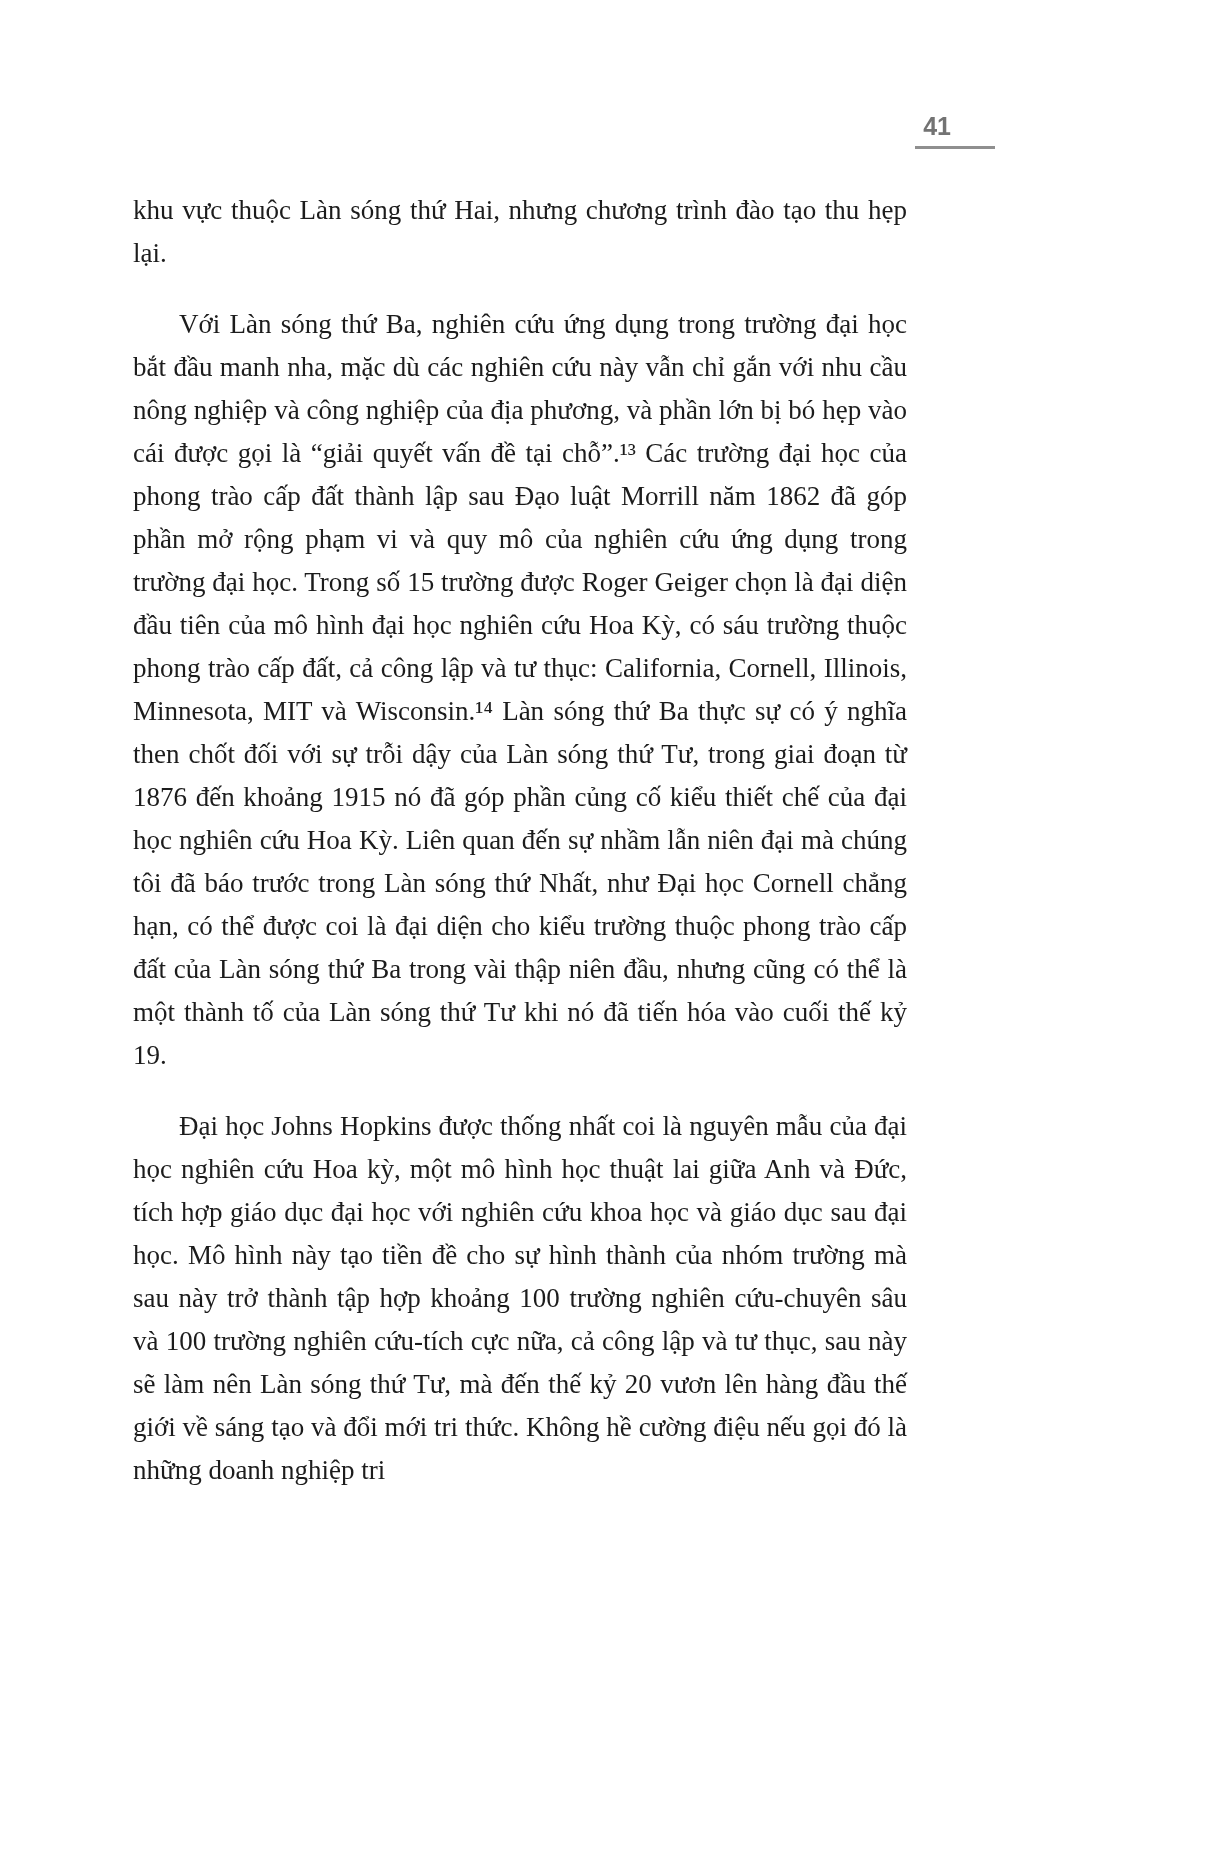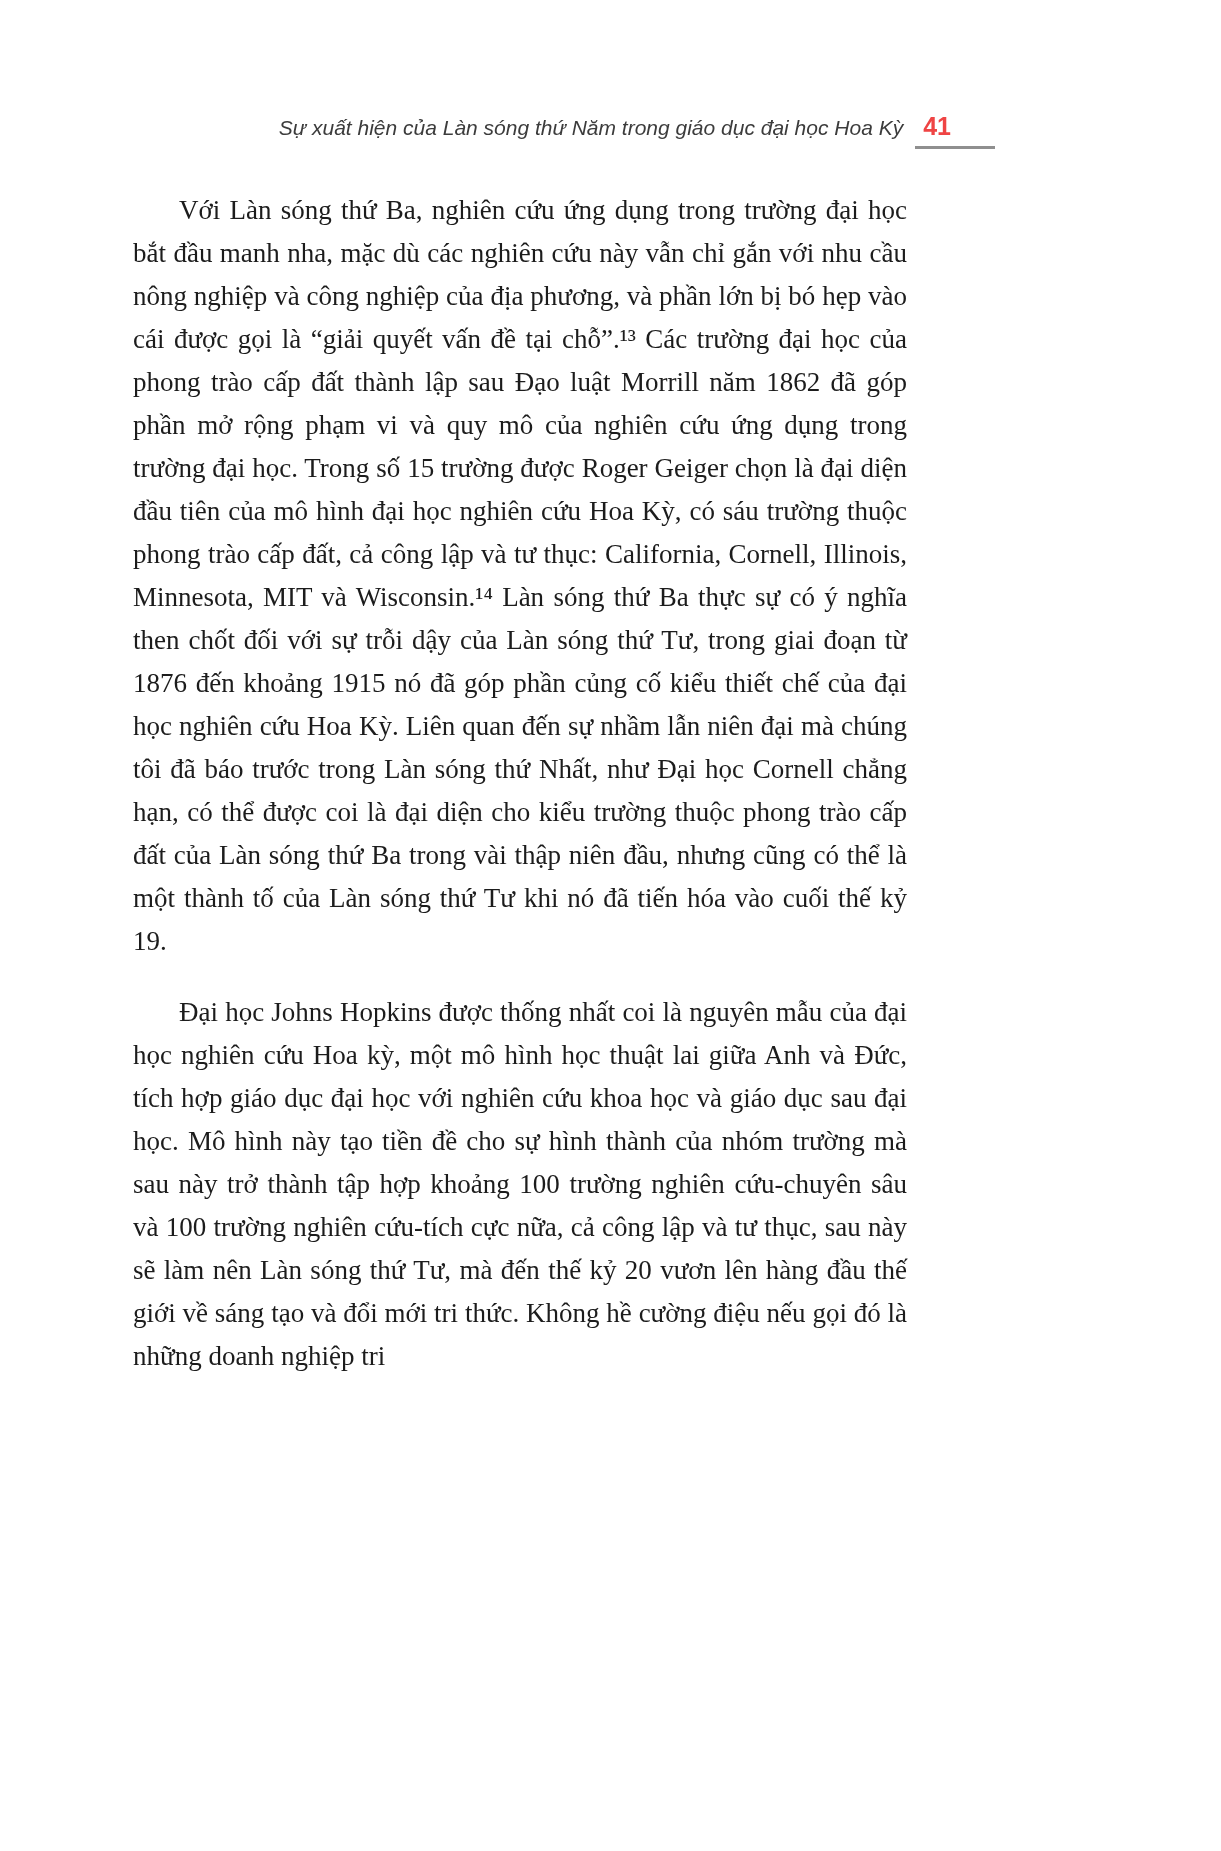--- a/index.html
+++ b/index.html
@@ -31,21 +31,21 @@
     font-family: "Liberation Sans", sans-serif;
     font-style: italic;
     font-size: 21px;
     color: #3c3c3c;
     white-space: nowrap;
   }
   .page-number {
     font-family: "Liberation Sans", sans-serif;
     font-weight: 700;
     font-size: 25px;
-    color: #ef4444;
+    color: #737373;
     border-bottom: 3px solid #8f8f8f;
     padding: 0 44px 7px 8px;
     line-height: 1;
   }
   .body-text {
     margin-top: 40px;
     width: 774px;
   }
   p.para {
     margin: 0;
@@ -58,22 +58,22 @@
     text-indent: 46px;
     margin-top: 28px;
   }
 </style>
 </head>
 <body>
 
 <div class="page">
 
   <div class="header">
-    <span class="running-title">Sự xuất hiện của Làn sóng thứ Năm trong giáo dục đại học Hoa Kỳ</span>
     <span class="page-number">41</span>
   </div>
 
   <div class="body-text">
+    <p class="para">khu vực thuộc Làn sóng thứ Hai, nhưng chương trình đào tạo thu hẹp lại.</p>
     <p class="para indent">Với Làn sóng thứ Ba, nghiên cứu ứng dụng trong trường đại học bắt đầu manh nha, mặc dù các nghiên cứu này vẫn chỉ gắn với nhu cầu nông nghiệp và công nghiệp của địa phương, và phần lớn bị bó hẹp vào cái được gọi là “giải quyết vấn đề tại chỗ”.¹³ Các trường đại học của phong trào cấp đất thành lập sau Đạo luật Morrill năm 1862 đã góp phần mở rộng phạm vi và quy mô của nghiên cứu ứng dụng trong trường đại học. Trong số 15 trường được Roger Geiger chọn là đại diện đầu tiên của mô hình đại học nghiên cứu Hoa Kỳ, có sáu trường thuộc phong trào cấp đất, cả công lập và tư thục: California, Cornell, Illinois, Minnesota, MIT và Wisconsin.¹⁴ Làn sóng thứ Ba thực sự có ý nghĩa then chốt đối với sự trỗi dậy của Làn sóng thứ Tư, trong giai đoạn từ 1876 đến khoảng 1915 nó đã góp phần củng cố kiểu thiết chế của đại học nghiên cứu Hoa Kỳ. Liên quan đến sự nhầm lẫn niên đại mà chúng tôi đã báo trước trong Làn sóng thứ Nhất, như Đại học Cornell chẳng hạn, có thể được coi là đại diện cho kiểu trường thuộc phong trào cấp đất của Làn sóng thứ Ba trong vài thập niên đầu, nhưng cũng có thể là một thành tố của Làn sóng thứ Tư khi nó đã tiến hóa vào cuối thế kỷ 19.</p>
     <p class="para indent">Đại học Johns Hopkins được thống nhất coi là nguyên mẫu của đại học nghiên cứu Hoa kỳ, một mô hình học thuật lai giữa Anh và Đức, tích hợp giáo dục đại học với nghiên cứu khoa học và giáo dục sau đại học. Mô hình này tạo tiền đề cho sự hình thành của nhóm trường mà sau này trở thành tập hợp khoảng 100 trường nghiên cứu-chuyên sâu và 100 trường nghiên cứu-tích cực nữa, cả công lập và tư thục, sau này sẽ làm nên Làn sóng thứ Tư, mà đến thế kỷ 20 vươn lên hàng đầu thế giới về sáng tạo và đổi mới tri thức. Không hề cường điệu nếu gọi đó là những doanh nghiệp tri</p>
   </div>
 
 </div>
 
 </body></html>

